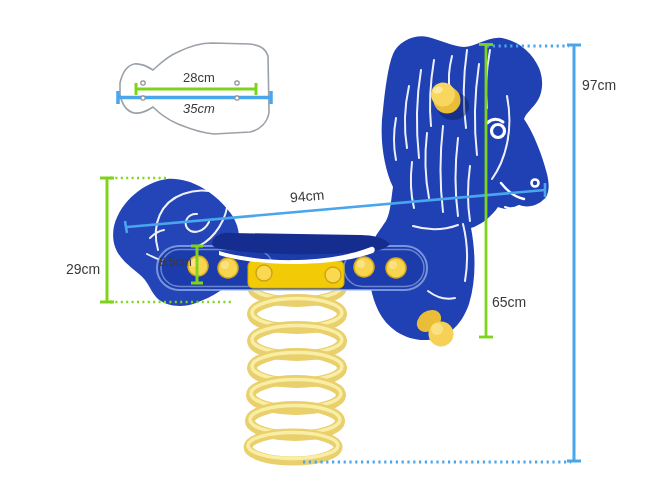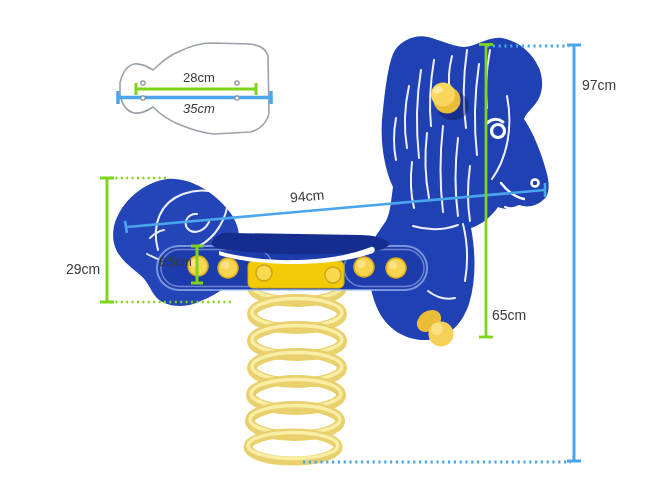--- a/index.html
+++ b/index.html
@@ -185,14 +185,14 @@
     <line x1="479" y1="337" x2="493" y2="337" stroke-width="2.8"></line>
   </g>
 </svg>
 
   <div class="lbl" style="left:183px;top:70px;">28cm</div>
   <div class="lbl" style="left:183px;top:101px;font-style:italic;">35cm</div>
   <div class="lbl big" style="left:582px;top:77px;">97cm</div>
   <div class="lbl big tilt" style="left:290px;top:188px;">94cm</div>
   <div class="lbl big" style="left:66px;top:230px;margin-top:31px;">29cm</div>
   <div class="lbl small" style="left:159px;top:255px;text-align:center;">8,5cm</div>
-  <div class="lbl big" style="left:492px;top:307px;">65cm</div>
+  <div class="lbl big" style="left:492px;top:294px;">65cm</div>
 </div>
 
 </body></html>

